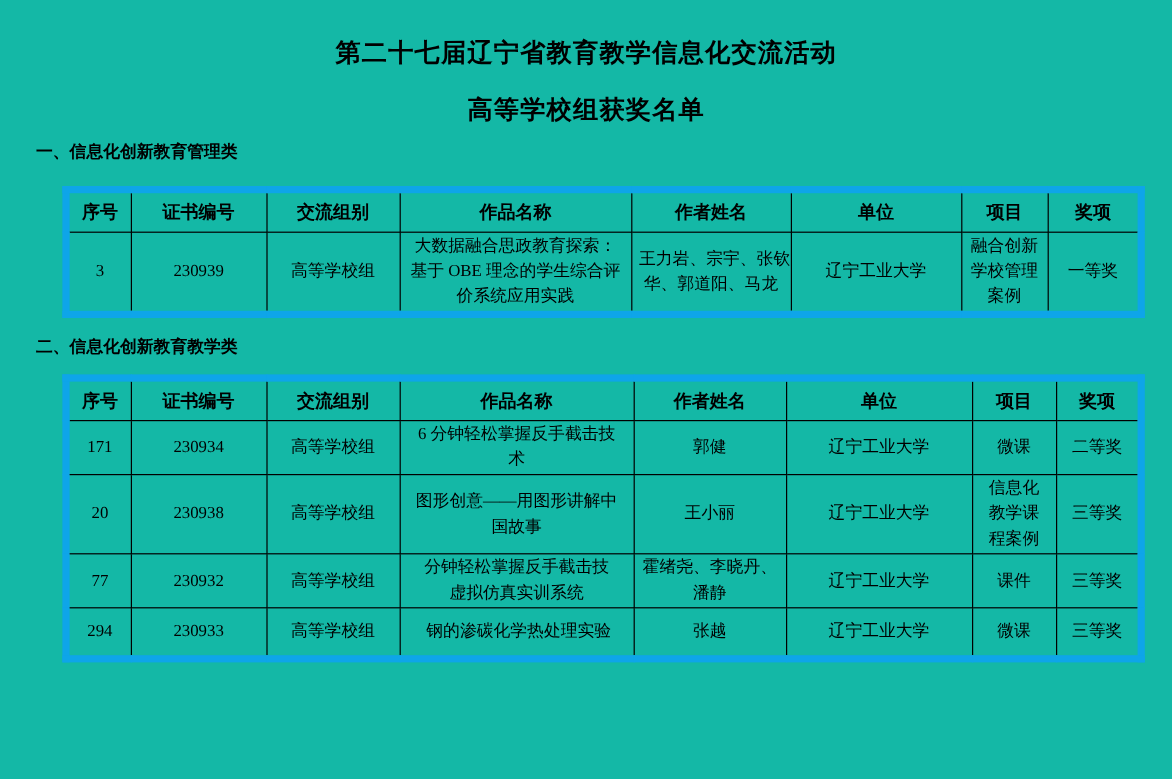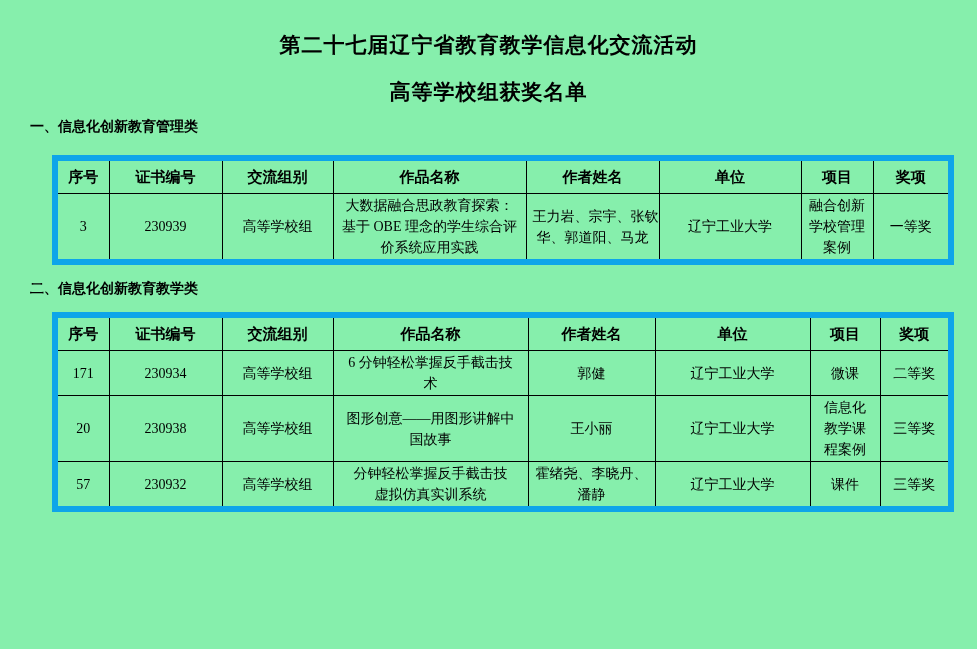--- a/index.html
+++ b/index.html
@@ -1,20 +1,20 @@
 <!DOCTYPE html>
 <html><head>
 <meta charset="utf-8">
 <style>
   html, body { margin: 0; padding: 0; background: #ffffff; }
   .page {
     position: relative;
     width: 977px;
     height: 649px;
-    background: #86efac;
+    background: #14b8a6;
     color: #000000;
     font-family: "Liberation Serif", serif;
     overflow: hidden;
   }
   .doc-title {
     margin: 33px 0 0 0;
     text-align: center;
     font-family: "Liberation Sans", "DejaVu Sans", sans-serif;
     font-weight: bold;
     font-size: 21px;
@@ -159,27 +159,37 @@
         <td class="c-left pre">图形创意——用图形讲解中
 国故事</td>
         <td class="c-left pre">王小丽</td>
         <td>辽宁工业大学</td>
         <td class="cat-tight">信息化
 教学课
 程案例</td>
         <td>三等奖</td>
       </tr>
       <tr class="h45">
-        <td>57</td>
+        <td>77</td>
         <td>230932</td>
         <td>高等学校组</td>
         <td class="c-left pre">分钟轻松掌握反手截击技
 虚拟仿真实训系统</td>
         <td class="c-left pre">霍绪尧、李晓丹、
 潘静</td>
         <td>辽宁工业大学</td>
         <td class="cat-tight">课件</td>
         <td>三等奖</td>
       </tr>
+      <tr class="h45">
+        <td>294</td>
+        <td>230933</td>
+        <td>高等学校组</td>
+        <td class="c-left pre"> 钢的渗碳化学热处理实验</td>
+        <td class="c-left pre">张越</td>
+        <td>辽宁工业大学</td>
+        <td class="cat-tight">微课</td>
+        <td>三等奖</td>
+      </tr>
     </tbody>
   </table>
 
 </div>
 
 </body></html>

